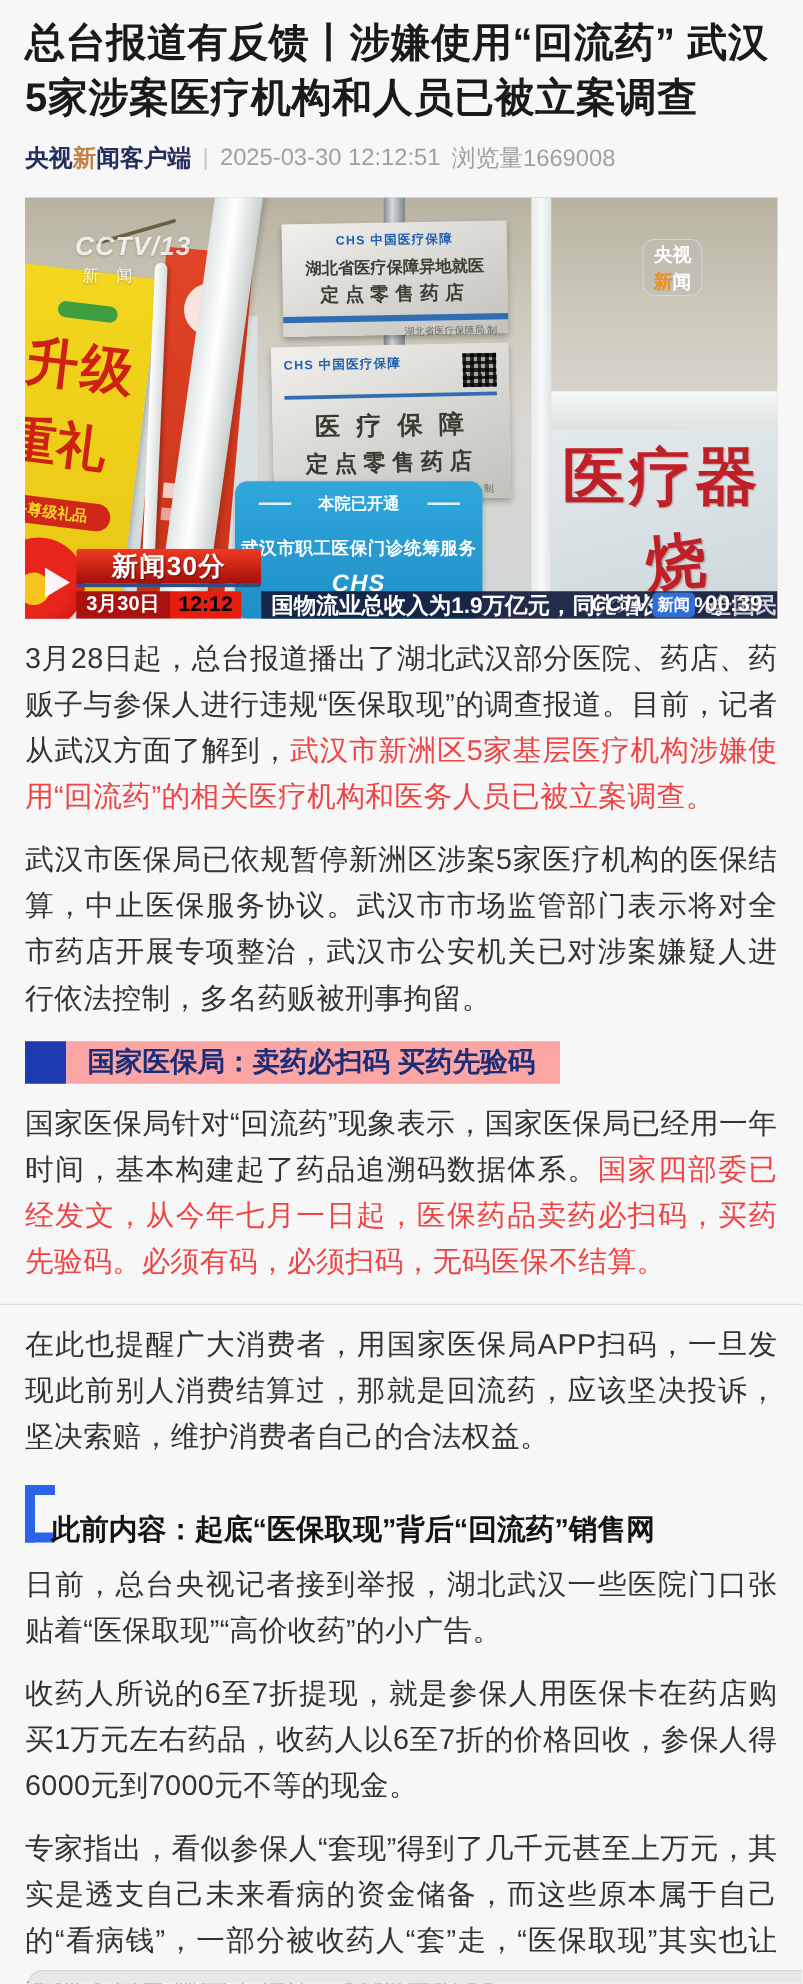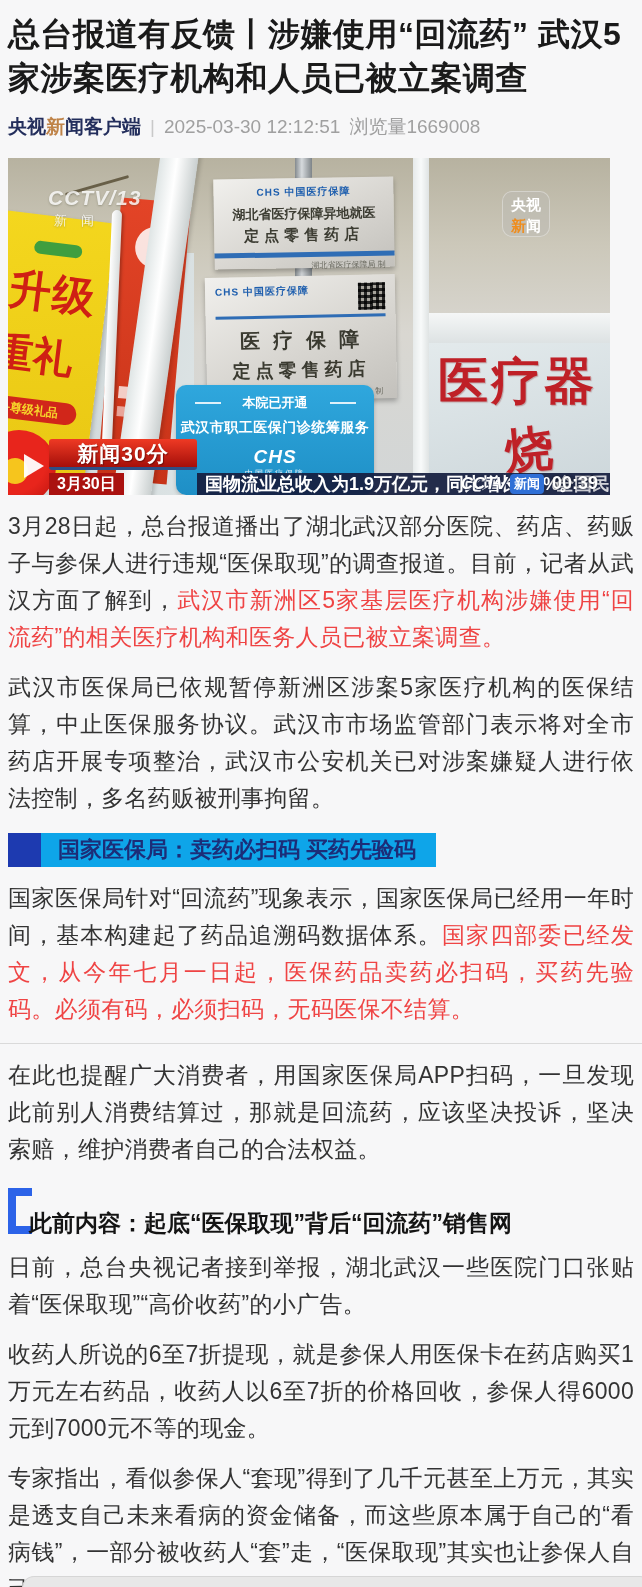--- a/index.html
+++ b/index.html
@@ -1,18 +1,18 @@
 <!DOCTYPE html>
 <html><head>
 <meta charset="utf-8">
 <style>
   * { margin:0; padding:0; box-sizing:border-box; }
   html,body { width:642px; }
   body { font-family:"Liberation Sans","DejaVu Sans",sans-serif; background:#f7f7f8; }
-  #page { position:relative; width:642px; height:1587px; overflow:hidden; background:#f7f7f8; padding:12px 8px 0; }
+  #page { position:relative; width:642px; height:1587px; overflow:hidden; background:#f7f7f8; padding:12px 20px 0; }
 
   
   .title { font-size:32px; font-weight:800; color:#1a1a1a; line-height:1.38; letter-spacing:.5px; }
   .meta { display:flex; align-items:center; gap:9px; margin-top:14px; font-size:19px; color:#a0a0a0; }
   .meta .src { font-weight:800; color:#232e5c; }
   .meta .src .orange { color:#bf8348; }
   .meta .sep { color:#c9c9c9; }
 
   
   .video { position:relative; width:602px; height:337px; margin-top:18px; overflow:hidden;
@@ -56,54 +56,54 @@
         repeating-linear-gradient(90deg,#2e2e2e 0 3px,#cfcdc8 3px 6px); background-blend-mode:multiply; }
   .pl2-line { height:3px; background:#2f6db5; margin-top:4px; }
   .pl2-l1 { font-size:20px; color:#3a3a30; font-weight:800; text-align:center; letter-spacing:13px; margin-top:9px; padding-left:10px; }
   .pl2-l2 { font-size:18px; color:#3a3a30; font-weight:800; text-align:center; letter-spacing:5px; margin-top:4px; }
   .pl2-foot { font-size:8px; color:#68685e; text-align:right; padding:5px 4px 0 0; }
 
   .bluesign { position:absolute; left:168px; top:227px; width:198px; height:110px; border-radius:10px; z-index:2;
               background:linear-gradient(180deg,#2fa7dd,#1e8fc6); color:#fff; text-align:center; padding-top:9px; box-shadow:0 2px 4px rgba(0,0,0,.2); }
   .bs1 { display:flex; align-items:center; justify-content:center; gap:22px; font-size:13px; font-weight:700; }
   .dash { width:26px; height:2px; background:rgba(255,255,255,.85); }
-  .bs2 { font-size:14px; font-weight:800; margin-top:7px; letter-spacing:.5px; }
+  .bs2 { font-size:14px; font-weight:800; margin-top:18px; letter-spacing:.5px; }
   .bs-chs { margin-top:9px; font-size:19px; font-weight:900; font-style:italic; letter-spacing:1px; }
   .bs-chs-sub { font-size:8px; letter-spacing:2px; opacity:.9; }
 
   .glass-vert { position:absolute; left:405px; top:0; width:16px; height:337px; background:linear-gradient(90deg,#e6eaea,#f8fafa,#dfe3e3); }
   .glass-band { position:absolute; left:421px; top:155px; width:181px; height:30px; background:linear-gradient(#f5f7f7,#dde2e3); }
   .glass-area { position:absolute; left:421px; top:185px; width:181px; height:152px; background:linear-gradient(165deg,#e3eaec,#ccd6da); }
   .red1 { position:absolute; left:430px; top:190px; font-size:50px; font-weight:900; color:#bf2027; letter-spacing:3px; z-index:2; text-shadow:1px 1px 1px rgba(120,20,20,.3); }
   .red2 { position:absolute; left:497px; top:260px; font-size:48px; font-weight:900; color:#bf2027; transform:rotate(-5deg); z-index:2; text-shadow:1px 1px 1px rgba(120,20,20,.3); }
 
   .corner-logo { position:absolute; left:-26px; top:272px; width:74px; height:74px; border-radius:50%; background:radial-gradient(circle at 40% 38%, #e8251c 55%, #b5120c); z-index:3; }
   .corner-yellow { position:absolute; left:-6px; top:300px; width:26px; height:26px; border-radius:50%; background:#f6c51d; z-index:3; }
   .play { position:absolute; left:16px; top:296px; width:0; height:0; z-index:6;
           border-left:20px solid rgba(255,255,255,.95); border-top:12px solid transparent; border-bottom:12px solid transparent; cursor:pointer; }
   .badge { position:absolute; left:41px; top:281px; width:148px; height:31px; border-radius:3px; z-index:5;
            background:linear-gradient(180deg,#ef3a24,#a50f0a); border-bottom:3px solid #2e4f86;
            color:#fff; font-size:21px; font-weight:800; text-align:center; line-height:29px; letter-spacing:1px; text-shadow:1px 1px 1px rgba(60,0,0,.5); }
-  .daterow { position:absolute; left:41px; top:315px; height:22px; display:flex; z-index:5;flex-direction:column; }
+  .daterow { position:absolute; left:41px; top:315px; height:22px; display:flex; z-index:5; }
   .vdate { background:#aa1210; color:#fff; font-size:16px; font-weight:800; line-height:22px; padding:0 8px; }
-  .vtimebox { background:#e81d10; color:#fef9c3; font-size:17px; font-weight:800; line-height:22px; padding:0 7px; }
+  .vtimebox { background:#e81d10; color:#000000; font-size:17px; font-weight:800; line-height:22px; padding:0 7px; }
   .ticker { position:absolute; left:189px; right:0; top:315px; height:22px; background:rgba(22,30,64,.93);
             color:#fff; font-size:18px; font-weight:800; line-height:22px; padding-left:8px; white-space:nowrap; overflow:hidden; z-index:3; }
   .ticker-tail { position:absolute; right:0; top:0; opacity:.8; }
   .cctv-row { position:absolute; right:66px; top:316px; display:flex; align-items:center; gap:3px; z-index:5; }
   .cctv-word { color:#fff; font-weight:900; font-style:italic; font-size:17px; text-shadow:1px 1px 1px #202a4a; }
   .cctv-news { background:#2f6fd6; color:#fff; font-size:13px; font-weight:700; border-radius:4px; padding:1px 4px; }
   .vtimestamp { position:absolute; right:12px; top:315px; color:#fff; font-size:18px; font-weight:800; z-index:5; text-shadow:0 0 3px rgba(0,0,0,.7); }
 
   
   .article p { font-size:23px; color:#333; line-height:37px; margin-top:13px; letter-spacing:.3px; text-align:justify; }
   .article p strong { color:#ef4444; font-weight:400; }
   .sec1 { display:flex; align-items:stretch; margin:16px 0 4px; height:34px; }
   .sec1-bar { width:33px; background:#1d3ab0; }
-  .sec1-body { background:#0ea5e9; display:flex; align-items:center; padding:0 20px 0 17px; font-size:22px; font-weight:800; color:#1c2d78; }
+  .sec1-body { background:#fca5a5; display:flex; align-items:center; padding:0 20px 0 17px; font-size:22px; font-weight:800; color:#1c2d78; }
   .divider { border:none; border-top:1px solid #dadada; margin:15px -20px 0; }
   .sec2 { position:relative; margin-top:18px; height:50px; }
   .bracket { position:absolute; left:0; top:2px; width:24px; height:46px;
              border-left:8px solid #2c63e8; border-top:8px solid #2c63e8; border-bottom:8px solid #2c63e8; }
   .sec2-text { position:absolute; left:21px; top:22px; font-size:23px; font-weight:800; color:#141414; white-space:nowrap; }
   .morelink { color:#2a56d0; font-weight:800; text-decoration:underline; cursor:pointer; }
 
   
   .watermark { position:absolute; right:10px; top:1545px; display:flex; align-items:center; gap:5px;
                color:#c2c2c2; font-size:21px; font-weight:800; text-shadow:0 0 2px rgba(255,255,255,.95), 0 1px 1px rgba(120,120,120,.3); }

